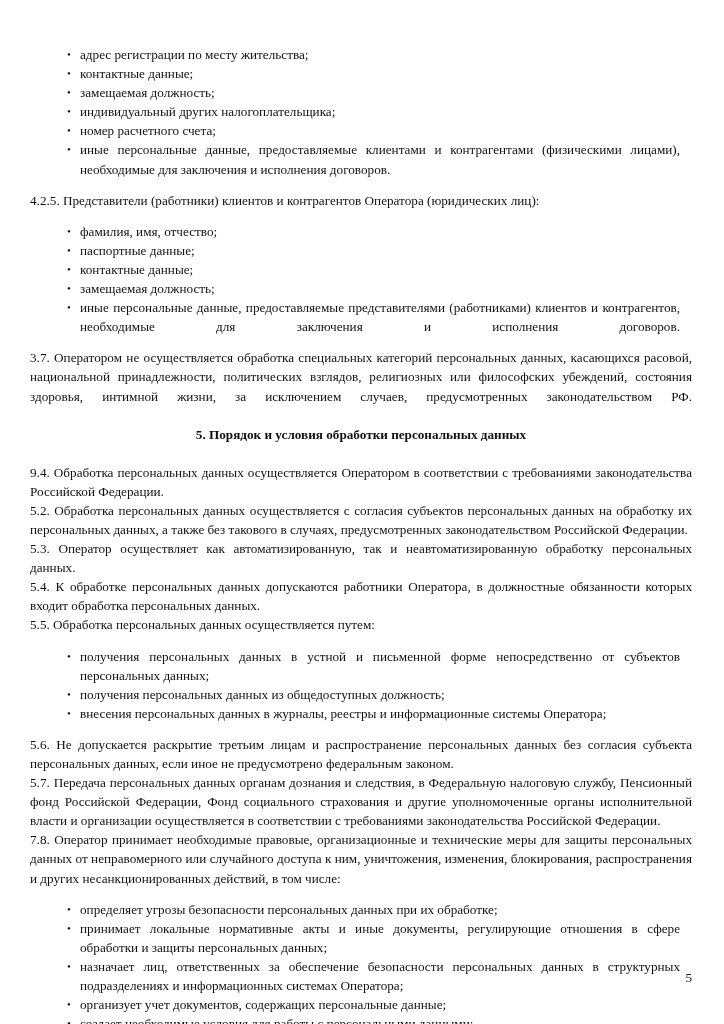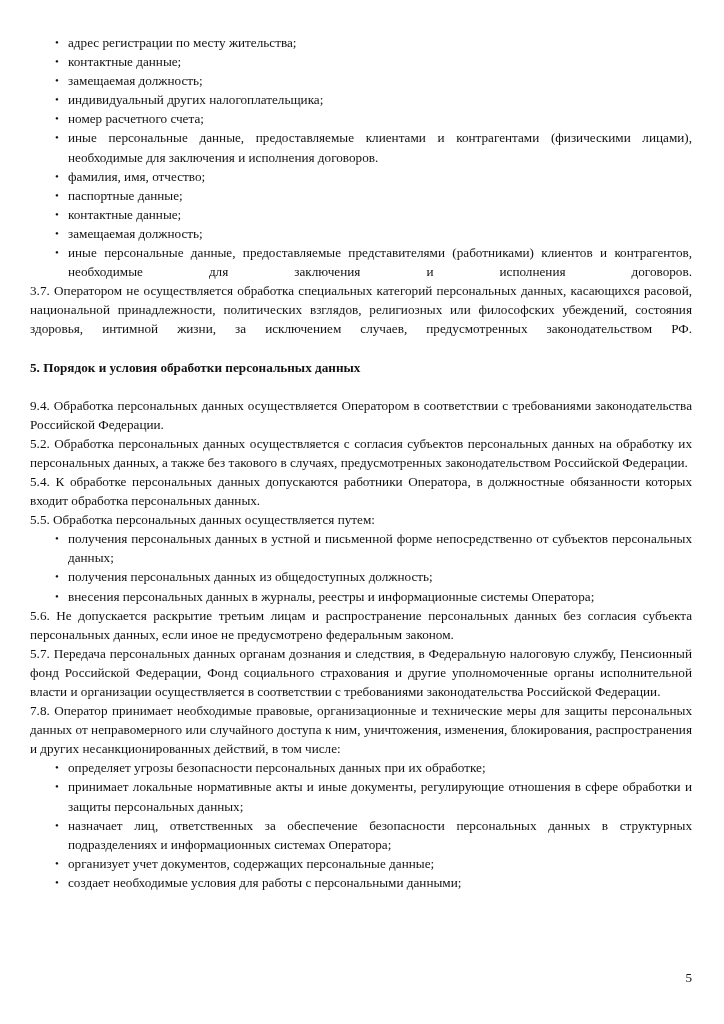--- a/index.html
+++ b/index.html
@@ -38,28 +38,29 @@
     -webkit-hyphens: none;
   }
   .para.jall {
     text-align-last: justify;
   }
   
   .section-heading {
     font-size: 13.2px;
     line-height: 19.1px;
     font-weight: bold;
+    text-align: center;
     margin: 0;
     padding-top: 19px;
     padding-bottom: 19px;
   }
   
   ul.bullets {
     list-style: none;
-    margin: 0;
+    margin: 12px;
     padding: 0;
   }
   ul.bullets > li {
     position: relative;
     padding-left: 38px;
     font-size: 13.2px;
     line-height: 19.1px;
     text-align: justify;
     text-justify: inter-word;
     margin: 0;
@@ -93,37 +94,39 @@
 
     <ul class="bullets">
       <li>адрес регистрации по месту жительства;</li>
       <li>контактные данные;</li>
       <li>замещаемая должность;</li>
       <li>индивидуальный других налогоплательщика;</li>
       <li>номер расчетного счета;</li>
       <li>иные персональные данные, предоставляемые клиентами и контрагентами (физическими лицами), необходимые для заключения и исполнения договоров.</li>
     </ul>
 
+    <p class="para">4.2.5. Представители (работники) клиентов и контрагентов Оператора (юридических лиц):</p>
 
     <ul class="bullets">
       <li>фамилия, имя, отчество;</li>
       <li>паспортные данные;</li>
       <li>контактные данные;</li>
       <li>замещаемая должность;</li>
       <li class="jall">иные персональные данные, предоставляемые представителями (работниками) клиентов и контрагентов, необходимые для заключения и исполнения договоров.</li>
     </ul>
 
     <p class="para jall">3.7. Оператором не осуществляется обработка специальных категорий персональных данных, касающихся расовой, национальной принадлежности, политических взглядов, религиозных или философских убеждений, состояния здоровья, интимной жизни, за исключением случаев, предусмотренных законодательством РФ.</p>
 
     <h2 class="section-heading">5. Порядок и условия обработки персональных данных</h2>
 
     <p class="para">9.4. Обработка персональных данных осуществляется Оператором в соответствии с требованиями законодательства Российской Федерации.</p>
 
     <p class="para">5.2. Обработка персональных данных осуществляется с согласия субъектов персональных данных на обработку их персональных данных, а также без такового в случаях, предусмотренных законодательством Российской Федерации.</p>
 
+    <p class="para">5.3. Оператор осуществляет как автоматизированную, так и неавтоматизированную обработку персональных данных.</p>
 
     <p class="para">5.4. К обработке персональных данных допускаются работники Оператора, в должностные обязанности которых входит обработка персональных данных.</p>
 
     <p class="para">5.5. Обработка персональных данных осуществляется путем:</p>
 
     <ul class="bullets">
       <li>получения персональных данных в устной и письменной форме непосредственно от субъектов персональных данных;</li>
       <li>получения персональных данных из общедоступных должность;</li>
       <li>внесения персональных данных в журналы, реестры и информационные системы Оператора;</li>
     </ul>

